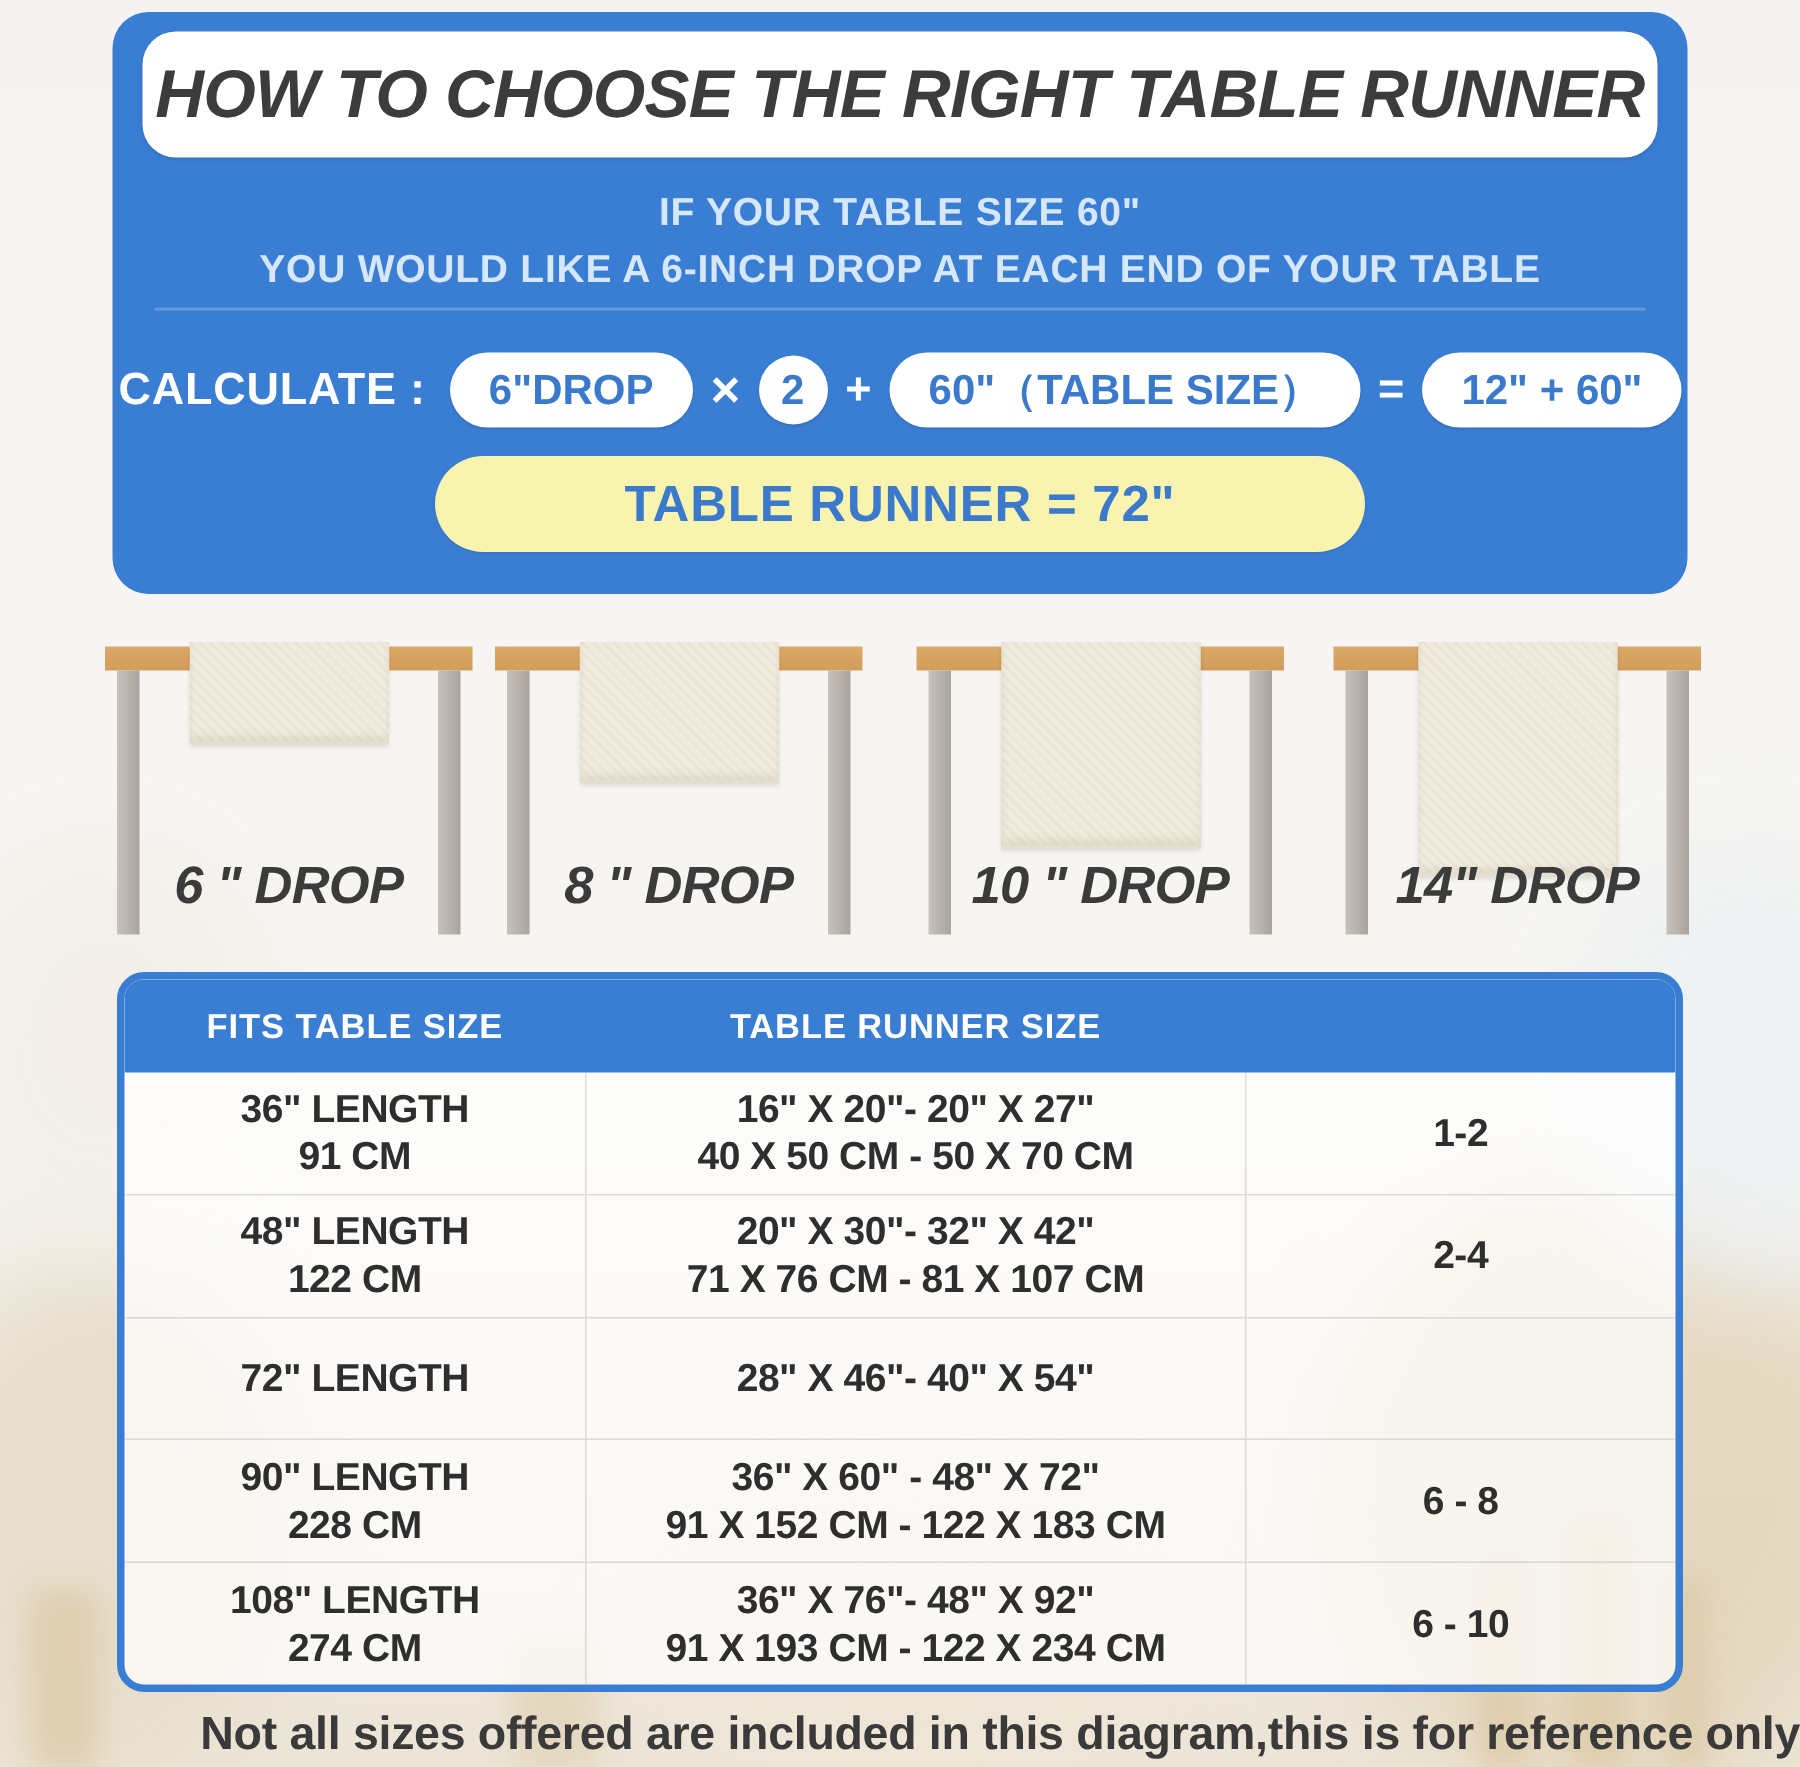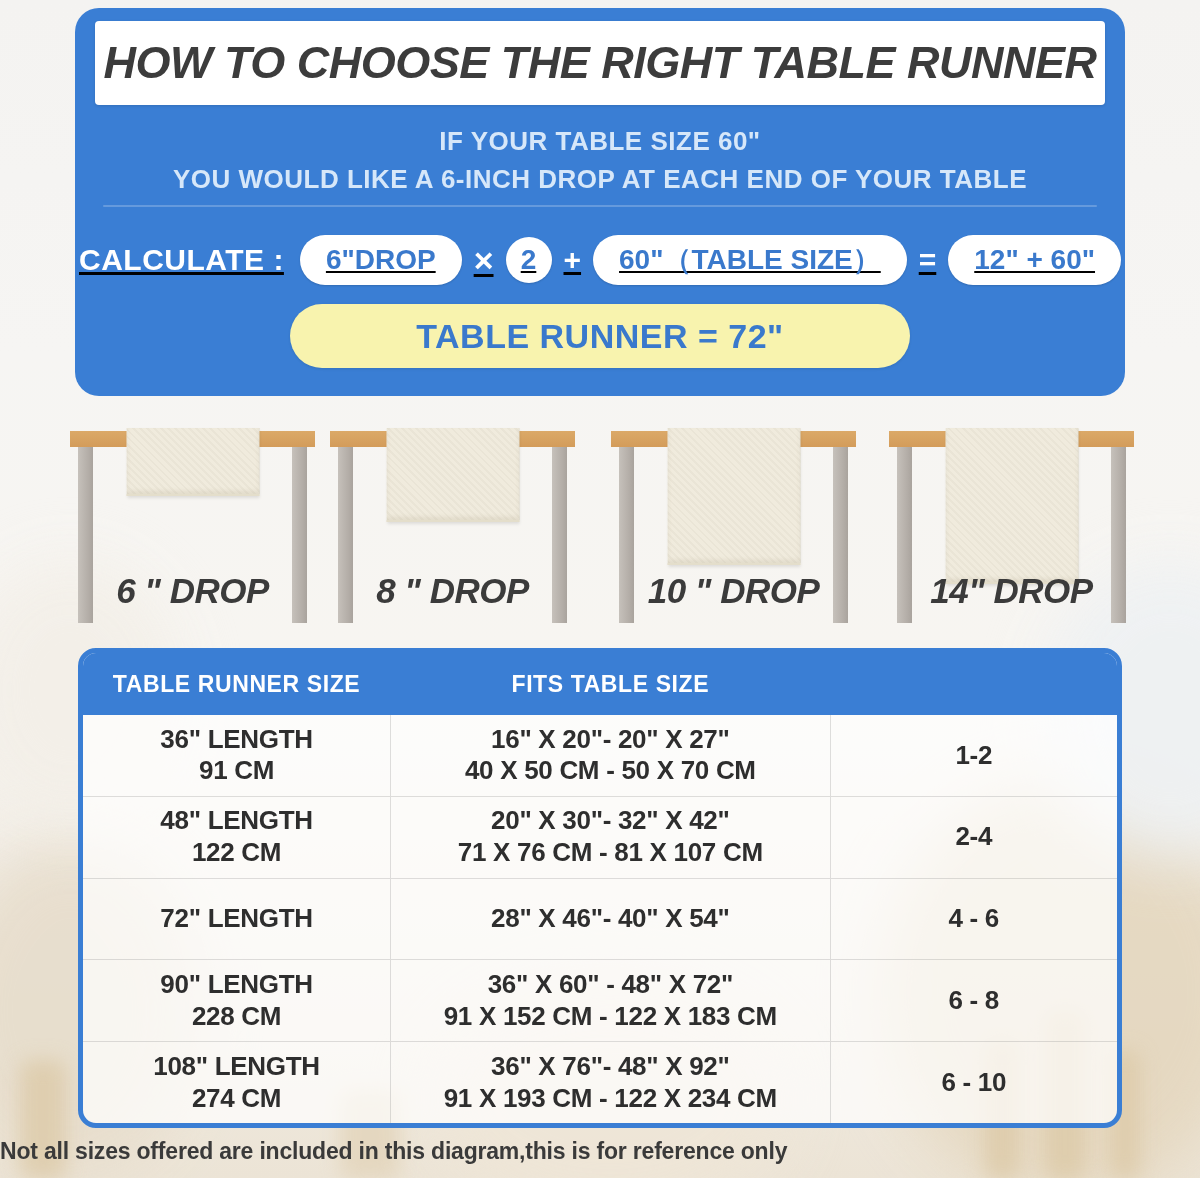--- a/index.html
+++ b/index.html
@@ -38,41 +38,41 @@
   .sp5{left:340px;top:1090px;width:60px;height:90px;background:#e2d3b8;}
 
   
   .top-panel{
     position:absolute;z-index:2;
     left:75px;top:8px;width:1050px;height:388px;
     background:var(--blue);border-radius:24px;
   }
   .title-box{
     position:absolute;left:20px;right:20px;top:13px;height:84px;
-    background:#ffffff;border-radius:4px;
+    background:#ffffff;border-radius:22px;
     display:flex;align-items:center;justify-content:center;
     box-shadow:0 1px 3px rgba(0,0,0,.12);
   }
   .title-box h1{
     font-size:45px;font-weight:bold;font-style:italic;
     letter-spacing:-.5px;color:var(--ink);white-space:nowrap;
   }
   .sub1,.sub2{
     position:absolute;left:0;right:0;text-align:center;
     color:var(--lightblue-text);font-weight:bold;font-size:26px;letter-spacing:.5px;
   }
   .sub1{top:118px;}
   .sub2{top:156px;}
   .hdr-divider{
     position:absolute;left:28px;right:28px;top:197px;height:2px;
     background:rgba(255,255,255,.22);border-radius:2px;
   }
   .calc-row{
     position:absolute;left:0;right:0;top:226px;height:52px;
-    display:flex;align-items:center;justify-content:center;gap:12px;text-decoration:underline;
+    display:flex;align-items:center;justify-content:center;gap:12px;
   }
   .calc-label{color:#fff;font-weight:bold;font-size:30px;letter-spacing:.5px;margin-right:4px;}
   .pill{
     background:#fff;border-radius:28px;height:50px;
     display:flex;align-items:center;justify-content:center;
     padding:0 26px;color:var(--blue-text);font-weight:bold;font-size:28px;
     box-shadow:0 1px 2px rgba(0,0,0,.15);white-space:nowrap;
   }
   .op{color:#fff;font-weight:bold;font-size:30px;}
   .op.times{font-size:34px;}
@@ -144,22 +144,22 @@
   .scell{
     text-align:center;color:var(--row-ink);font-weight:bold;font-size:26px;
     line-height:1.22;letter-spacing:-.3px;height:100%;
     display:flex;flex-direction:column;justify-content:center;
   }
   .scell.mid{border-left:1px solid rgba(140,140,140,.28);border-right:1px solid rgba(140,140,140,.28);}
   .scell .ln{display:block;}
 
   
   .footer-note{
-    position:absolute;z-index:2;left:0;right:0;top:1138px;text-align:left;
-    font-weight:bold;font-size:23px;color:#3a3a3a;letter-spacing:-.2px;
+    position:absolute;z-index:2;left:0;right:0;top:1138px;text-align:right;
+    font-weight:bold;font-size:31px;color:#3a3a3a;letter-spacing:-.2px;
   }
 </style>
 </head>
 <body>
 
 <div class="canvas">
 
   <div class="blob b1"></div>
   <div class="blob b2"></div>
   <div class="blob b3"></div>
@@ -226,22 +226,22 @@
       <div class="leg l"></div>
       <div class="leg r"></div>
       <div class="runner"></div>
       <div class="drop-label">14" DROP</div>
     </div>
 
   </div>
 
   <div class="size-panel">
     <div class="size-header">
+      <div class="hcell">FITS TABLE SIZE</div>
       <div class="hcell">TABLE RUNNER SIZE</div>
-      <div class="hcell">FITS TABLE SIZE</div>
     </div>
     <div class="size-body">
 
       <div class="srow">
         <div class="scell">
           <span class="ln">36" LENGTH</span>
           <span class="ln">91 CM</span>
         </div>
         <div class="scell mid">
           <span class="ln">16" X 20"- 20" X 27"</span>
@@ -262,21 +262,20 @@
         <div class="scell">2-4</div>
       </div>
 
       <div class="srow">
         <div class="scell">
           <span class="ln">72" LENGTH</span>
         </div>
         <div class="scell mid">
           <span class="ln">28" X 46"- 40" X 54"</span>
         </div>
-        <div class="scell">4 - 6</div>
       </div>
 
       <div class="srow">
         <div class="scell">
           <span class="ln">90" LENGTH</span>
           <span class="ln">228 CM</span>
         </div>
         <div class="scell mid">
           <span class="ln">36" X 60" - 48" X 72"</span>
           <span class="ln">91 X 152 CM - 122 X 183 CM</span>

